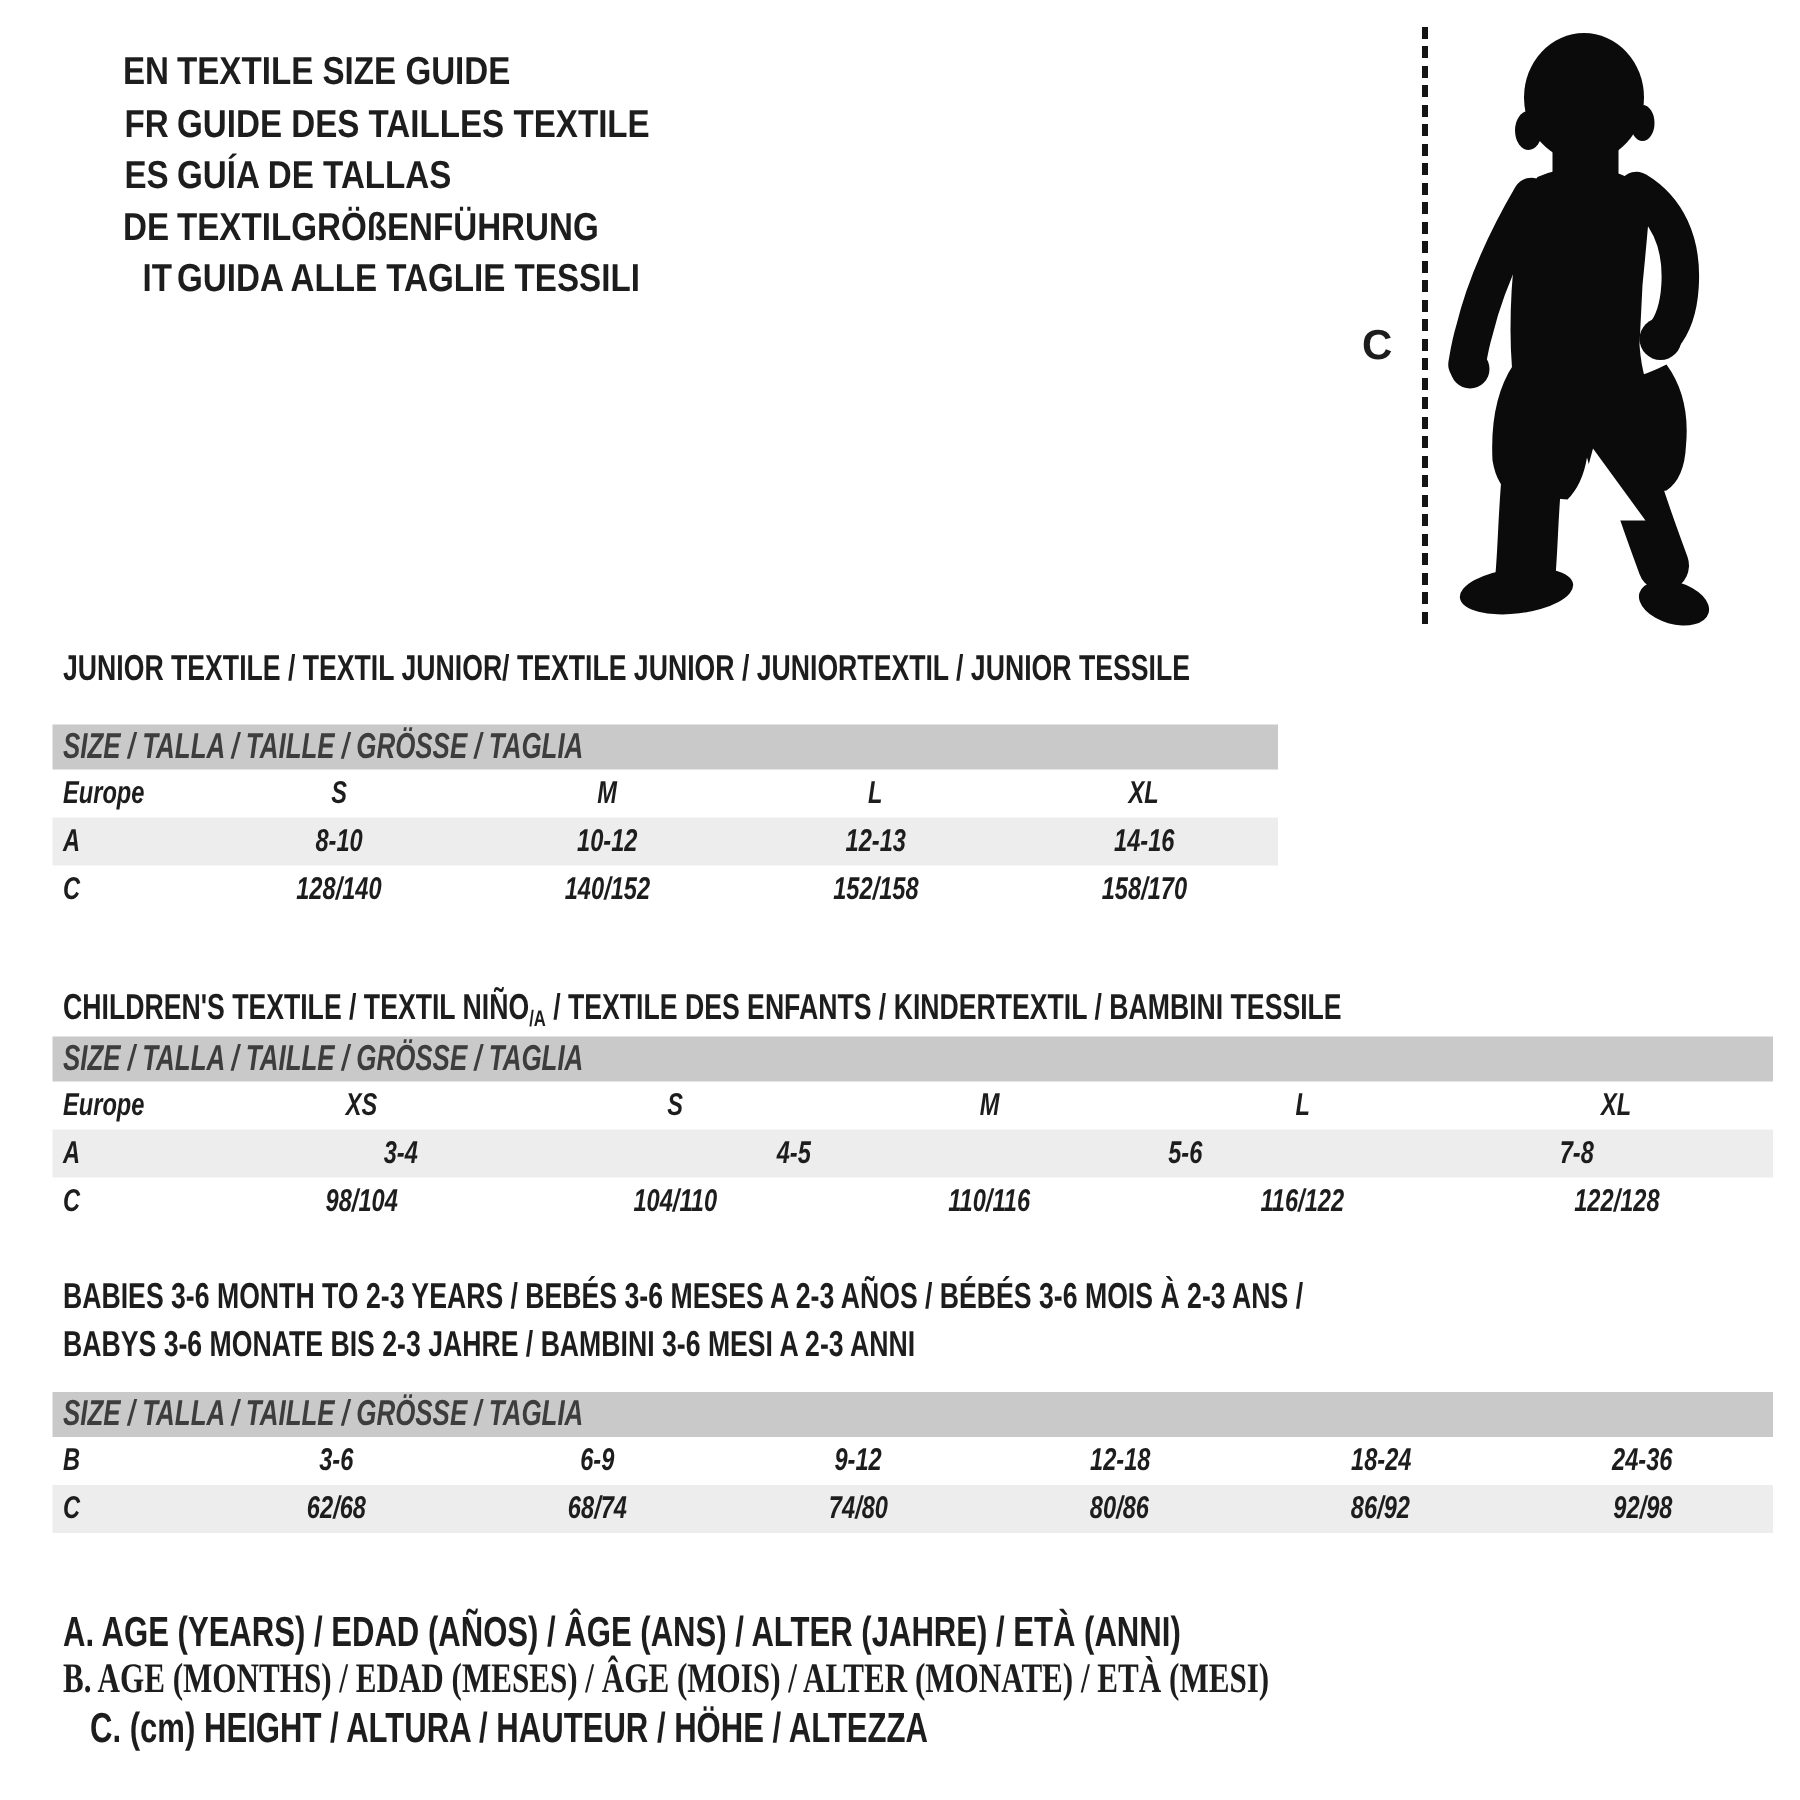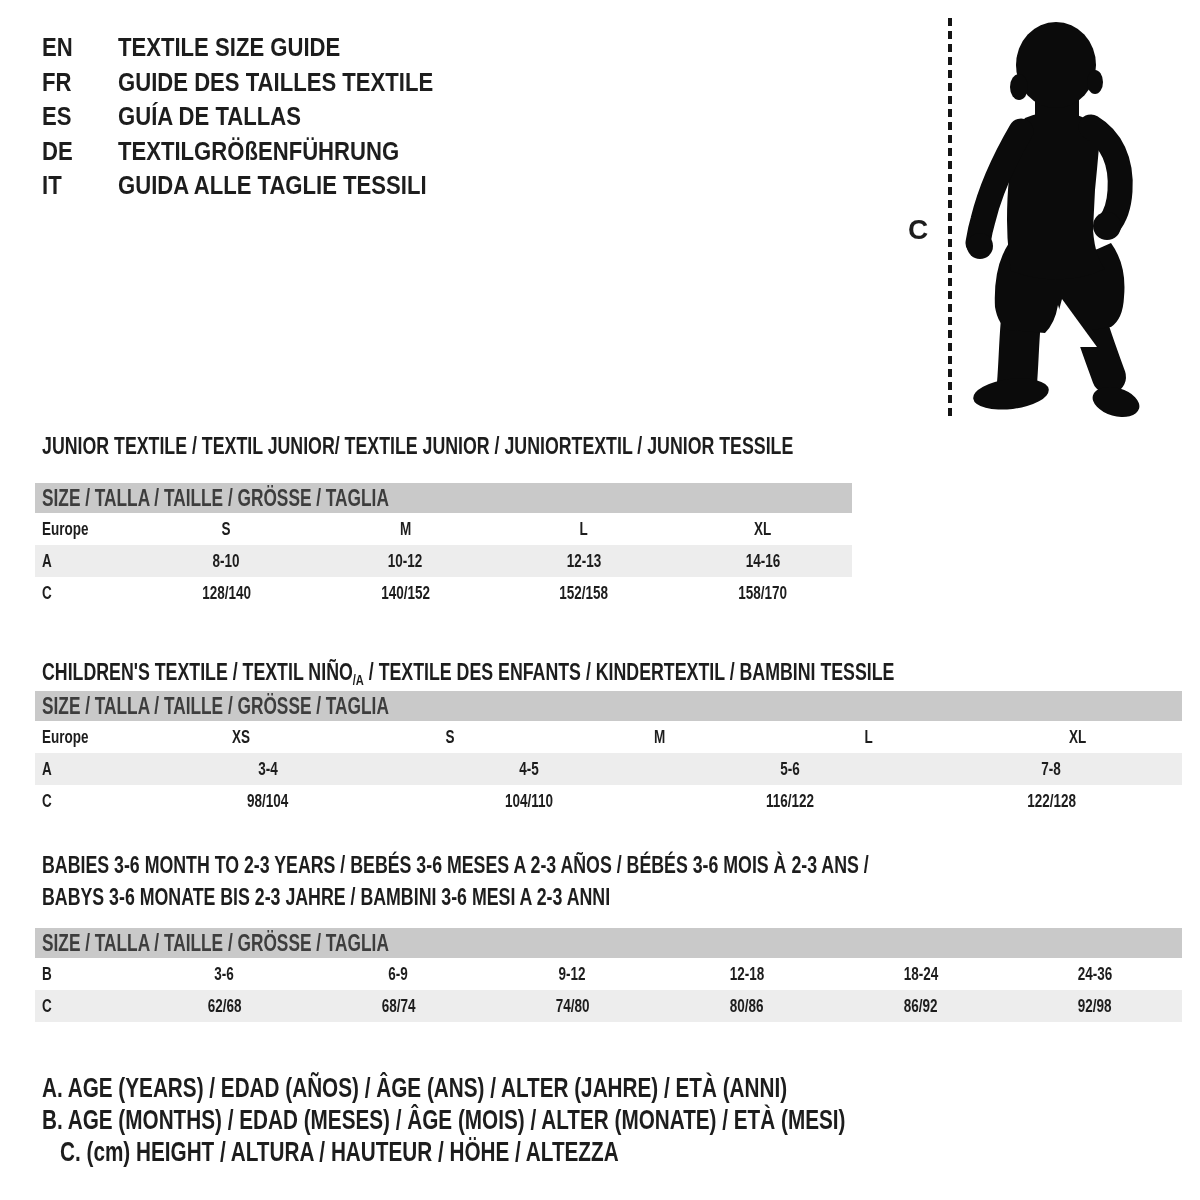--- a/index.html
+++ b/index.html
@@ -12,35 +12,35 @@
   }
   .abs{position:absolute;}
   
   .cx{display:inline-block;white-space:nowrap;transform:scaleX(.74);}
   .cxl{transform-origin:left center;}
   .cx85{transform:scaleX(.85);}
   .cx75{transform:scaleX(.75);}
 
   
   .lang-row{display:flex;line-height:34.5px;font-size:26px;}
-  .lang-code{width:76px;}
+  .lang-code{width:76px;text-align:right;}
 
   
   .dash-line{width:4px;background:repeating-linear-gradient(to bottom,#141414 0 8px,transparent 8px 13px);}
   .c-label{font-size:28px;line-height:28px;}
 
   
   .sec-h{font-size:24px;line-height:24px;text-decoration:underline;}
   .sec-h .subA{font-size:15px;vertical-align:-5px;}
 
   
-  .tbl{position:absolute;left:35px;}
+  .tbl{position:absolute;left:35px;font-style:italic;}
   .bar{height:30px;line-height:30px;background:var(--bar_bg);color:var(--bar_text);font-size:24px;padding-left:7px;}
   .bar .cx{transform:scaleX(.72);}
-  .trow{display:flex;height:32px;line-height:32px;font-size:18px;}
+  .trow{display:flex;height:32px;line-height:32px;font-size:21px;}
   .trow.alt{background:var(--row_alt);}
   .lbl{width:95px;padding-left:7px;}
   .cell{flex:1;text-align:center;}
 
   
   .legend-line{font-size:28px;line-height:24px;}
 </style>
 </head>
 <body>
 
@@ -143,20 +143,21 @@
     <div class="lbl"><span class="cx cxl cx75">A</span></div>
     <div class="cell"><span class="cx cx75">3-4</span></div>
     <div class="cell"><span class="cx cx75">4-5</span></div>
     <div class="cell"><span class="cx cx75">5-6</span></div>
     <div class="cell"><span class="cx cx75">7-8</span></div>
   </div>
   <div class="trow">
     <div class="lbl"><span class="cx cxl cx75">C</span></div>
     <div class="cell"><span class="cx cx75">98/104</span></div>
     <div class="cell"><span class="cx cx75">104/110</span></div>
+    <div class="cell"><span class="cx cx75">110/116</span></div>
     <div class="cell"><span class="cx cx75">116/122</span></div>
     <div class="cell"><span class="cx cx75">122/128</span></div>
   </div>
 </div>
 
 <div class="abs sec-h" style="left:42px;top:849px;line-height:32px;">
   <span class="cx cxl">BABIES 3-6 MONTH TO 2-3 YEARS / BEBÉS 3-6 MESES A 2-3 AÑOS / BÉBÉS 3-6 MOIS À 2-3 ANS /</span><br>
   <span class="cx cxl">BABYS 3-6 MONATE BIS 2-3 JAHRE / BAMBINI 3-6 MESI A 2-3 ANNI</span>
 </div>
 <div class="tbl" style="top:928px;width:1147px;">
@@ -177,14 +178,14 @@
     <div class="cell"><span class="cx cx75">62/68</span></div>
     <div class="cell"><span class="cx cx75">68/74</span></div>
     <div class="cell"><span class="cx cx75">74/80</span></div>
     <div class="cell"><span class="cx cx75">80/86</span></div>
     <div class="cell"><span class="cx cx75">86/92</span></div>
     <div class="cell"><span class="cx cx75">92/98</span></div>
   </div>
 </div>
 
 <div class="abs legend-line" style="left:42px;top:1076px;"><span class="cx cxl">A. AGE (YEARS) / EDAD (AÑOS) / ÂGE (ANS) / ALTER (JAHRE) / ETÀ (ANNI)</span></div>
-<div class="abs legend-line" style="left:42px;top:1108px;"><span class="cx cxl">B. AGE (MONTHS) / EDAD (MESES) / ÂGE (MOIS) / ALTER (MONATE) / ETÀ (MESI)</span></div>
+<div class="abs legend-line" style="left:42px;top:1108px;font-family:Liberation Serif, serif;"><span class="cx cxl">B. AGE (MONTHS) / EDAD (MESES) / ÂGE (MOIS) / ALTER (MONATE) / ETÀ (MESI)</span></div>
 <div class="abs legend-line" style="left:60px;top:1140px;"><span class="cx cxl">C. (cm) HEIGHT / ALTURA / HAUTEUR / HÖHE / ALTEZZA</span></div>
 
 </body></html>

